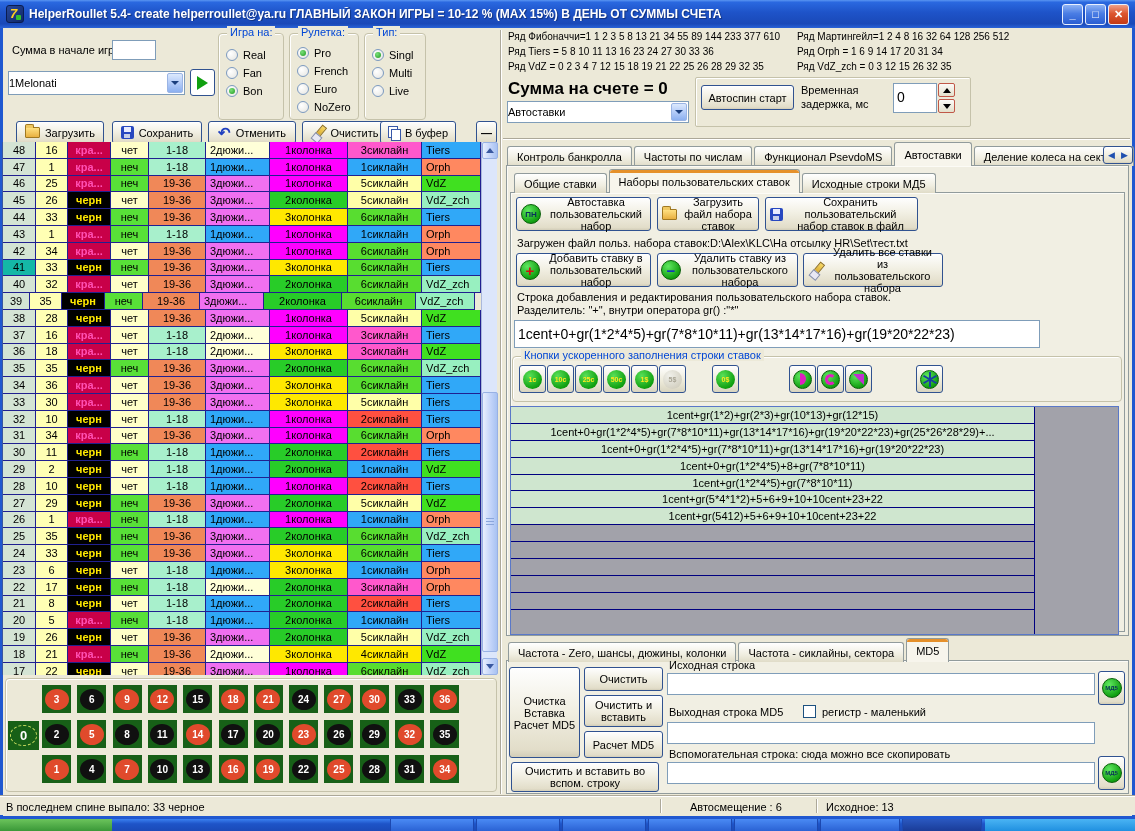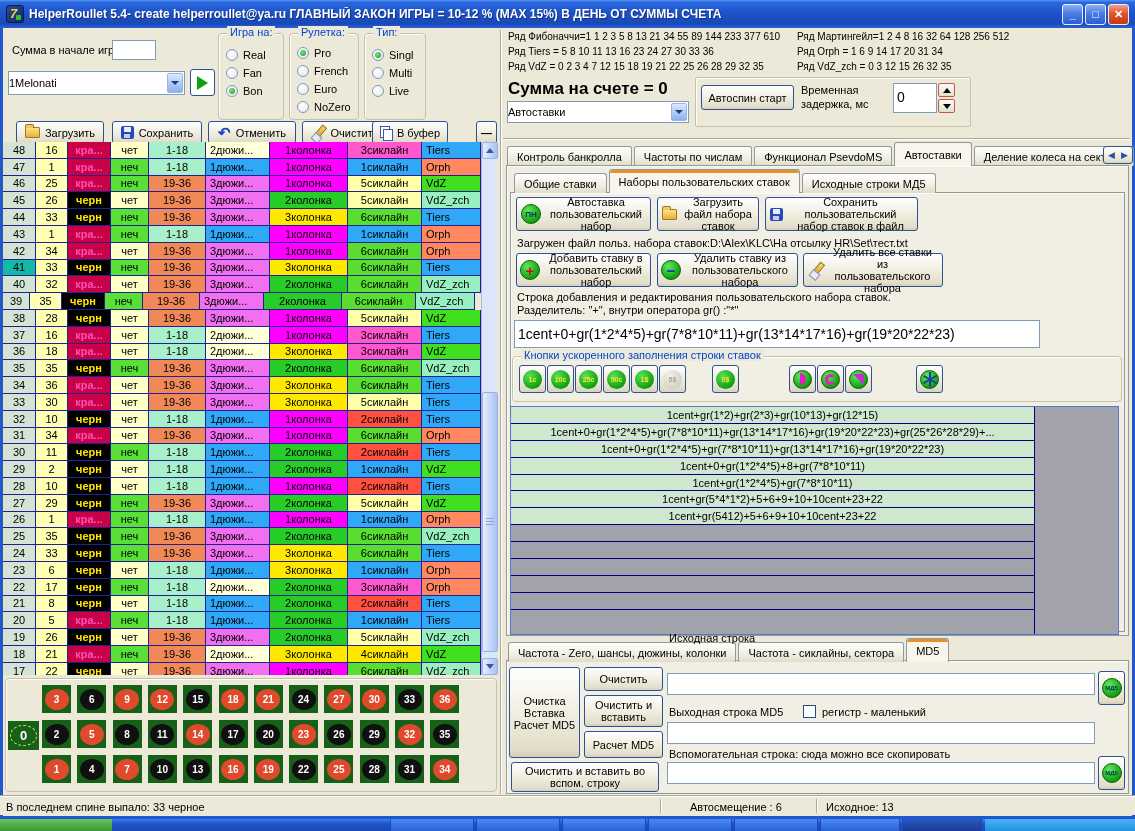--- a/index.html
+++ b/index.html
@@ -214,21 +214,21 @@
       <span>Сохранить</span>
     </div>
   <div class="xp-btn" style="left:208px;top:121px;width:88px;height:23px;">
     <span class="ic-undo">↶</span>
       <span>Отменить</span>
     </div>
   <div class="xp-btn" style="left:302px;top:121px;width:86px;height:23px;">
     <span class="ic-brush"></span>
       <span>Очистить</span>
     </div>
-  <div class="xp-btn" style="left:372px;top:121px;width:76px;height:23px;">
+  <div class="xp-btn" style="left:380px;top:121px;width:76px;height:23px;">
     <span class="ic-copy"></span>
       <span>В буфер</span>
     </div>
   <div class="xp-btn" style="left:476px;top:121px;width:21px;height:23px;font-weight:700;">—</div>
 
   <div class="spins">
       <div class="srow">
         <div class="scell" style="width: 33px; background: rgb(212, 228, 212); color: rgb(0, 0, 0);">48</div>
         <div class="scell" style="width: 32px; background: rgb(255, 255, 180); color: rgb(0, 0, 0);">16</div>
         <div class="scell" style="width: 43px; background: rgb(200, 0, 72); color: rgb(255, 80, 180); font-weight: 700;">кра...</div>
@@ -873,21 +873,21 @@
     </div>
   <div class="xp-btn" style="left:584px;top:667px;width:79px;height:24px;z-index:7;">Очистить</div>
   <div class="xp-btn" style="left:584px;top:695px;width:79px;height:32px;z-index:7;">
     <span style="width:70px;">Очистить и вставить</span>
     </div>
   <div class="xp-btn" style="left:584px;top:731px;width:79px;height:27px;z-index:7;">Расчет MD5</div>
   <div class="xp-btn" style="left:511px;top:762px;width:148px;height:30px;z-index:7;">
     <span style="width:130px;">Очистить и  вставить во вспом. строку</span>
     </div>
 
-  <div class="lbl" style="left:669px;top:632px;z-index:7;">Исходная строка</div>
+  <div class="lbl" style="left:669px;top:659px;z-index:7;">Исходная строка</div>
   <input class="edit" style="left: 667px; top: 673px; width: 428px; height: 22px; z-index: 7;">
   <div class="xp-btn" style="left:1098px;top:671px;width:27px;height:34px;z-index:7;">
     <span class="gcirc" style="width:20px;height:20px;font-size:6px;">МД5</span>
     </div>
 
   <div class="lbl" style="left:669px;top:706px;z-index:7;">Выходная строка MD5</div>
   <span class="checkbox" style="left:803px;top:705px;z-index:7;"></span>
   <div class="lbl" style="left:822px;top:706px;z-index:7;">регистр  - маленький</div>
   <input class="edit" style="left: 667px; top: 722px; width: 428px; height: 22px; z-index: 7;">
 

